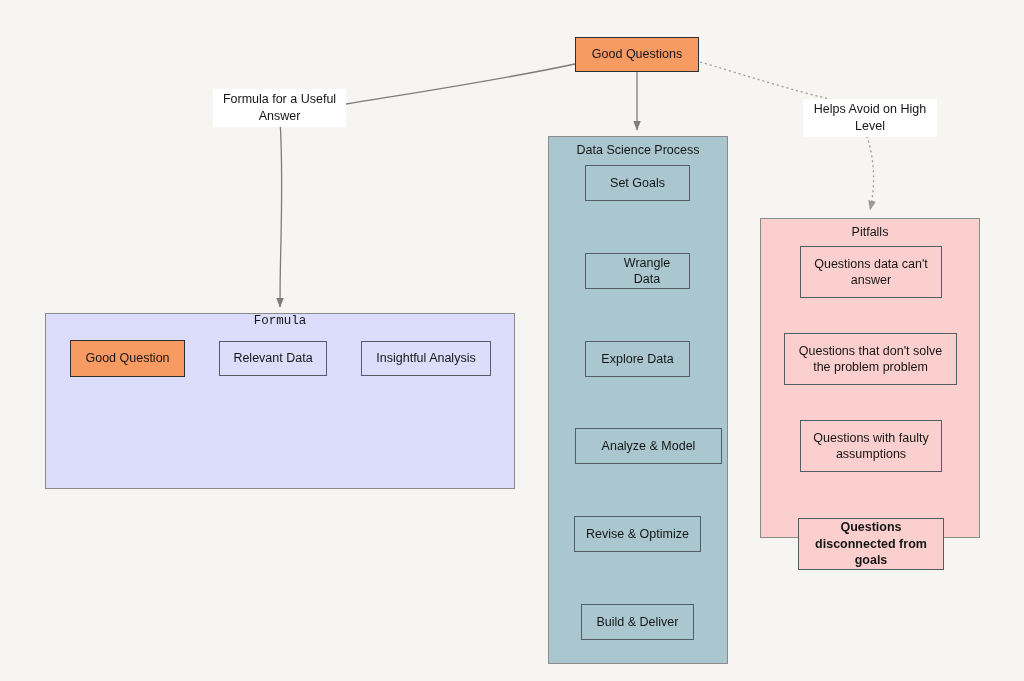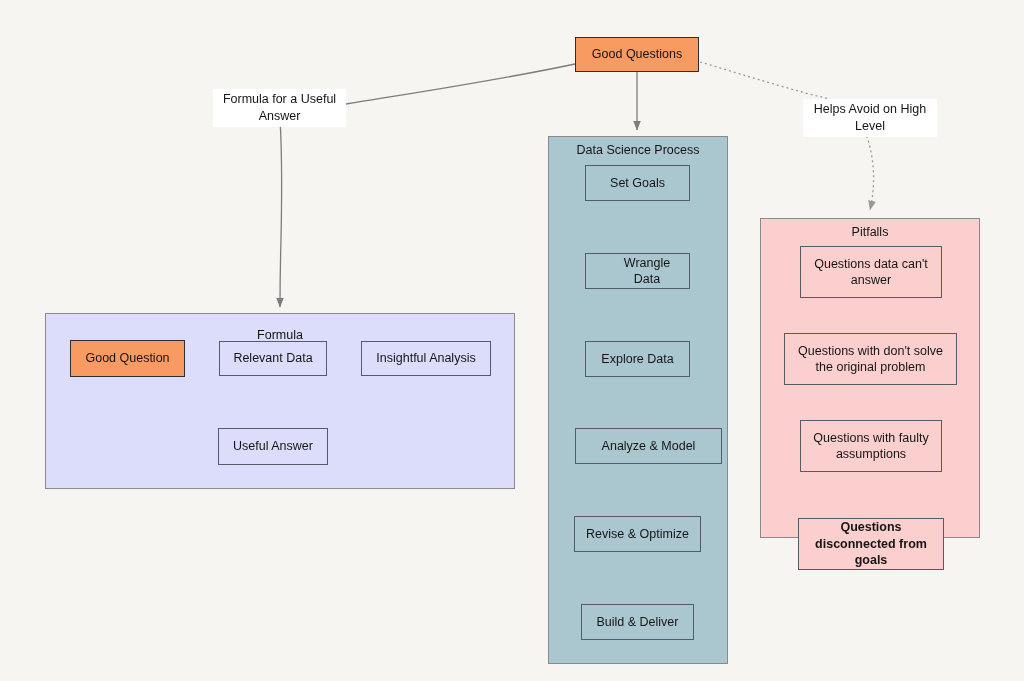--- a/index.html
+++ b/index.html
@@ -61,21 +61,21 @@
     font-size: 12.5px;
     color: #151515;
   }
 
   
   #cluster-formula {
     left: 45px;  top: 313px;
     width: 470px; height: 176px;
     background: #dcdcfb;
   }
-  #cluster-formula .cluster-title { top: 14px; }
+  #cluster-formula .cluster-title { top: 0; font-family: Liberation Mono, monospace; }
 
   #cluster-process {
     left: 548px; top: 136px;
     width: 180px; height: 528px;
     background: #aac7cf;
   }
   #cluster-process .cluster-title { top: 6px; }
 
   #cluster-pitfalls {
     left: 760px; top: 218px;
@@ -215,35 +215,34 @@
 
   <div class="edge-label" id="label-pitfalls-edge">Helps Avoid on High Level</div>
 
   <div class="cluster" id="cluster-formula">
     <div class="cluster-title">Formula</div>
   </div>
 
   <div class="node" id="node-good-question">Good Question</div>
   <div class="node" id="node-relevant-data">Relevant Data</div>
   <div class="node" id="node-insightful-analysis">Insightful Analysis</div>
-  <div class="node" id="node-useful-answer">Useful Answer</div>
 
   <div class="cluster" id="cluster-process">
     <div class="cluster-title">Data Science Process</div>
   </div>
 
   <div class="node proc" id="node-set-goals">Set Goals</div>
   <div class="node proc" id="node-wrangle-data">Wrangle Data</div>
   <div class="node proc" id="node-explore-data">Explore Data</div>
   <div class="node proc" id="node-analyze-model">Analyze &amp; Model</div>
   <div class="node proc" id="node-revise-optimize">Revise &amp; Optimize</div>
   <div class="node proc" id="node-build-deliver">Build &amp; Deliver</div>
 
   <div class="cluster" id="cluster-pitfalls">
     <div class="cluster-title">Pitfalls</div>
   </div>
 
   <div class="node pitfall" id="node-pitfall-0">Questions data can't answer</div>
-  <div class="node pitfall" id="node-pitfall-1">Questions with don't solve the original problem</div>
+  <div class="node pitfall" id="node-pitfall-1">Questions that don't solve the problem problem</div>
   <div class="node pitfall" id="node-pitfall-2">Questions with faulty assumptions</div>
   <div class="node pitfall" id="node-pitfall-3">Questions disconnected from goals</div>
 
 </div>
 
 </body></html>

